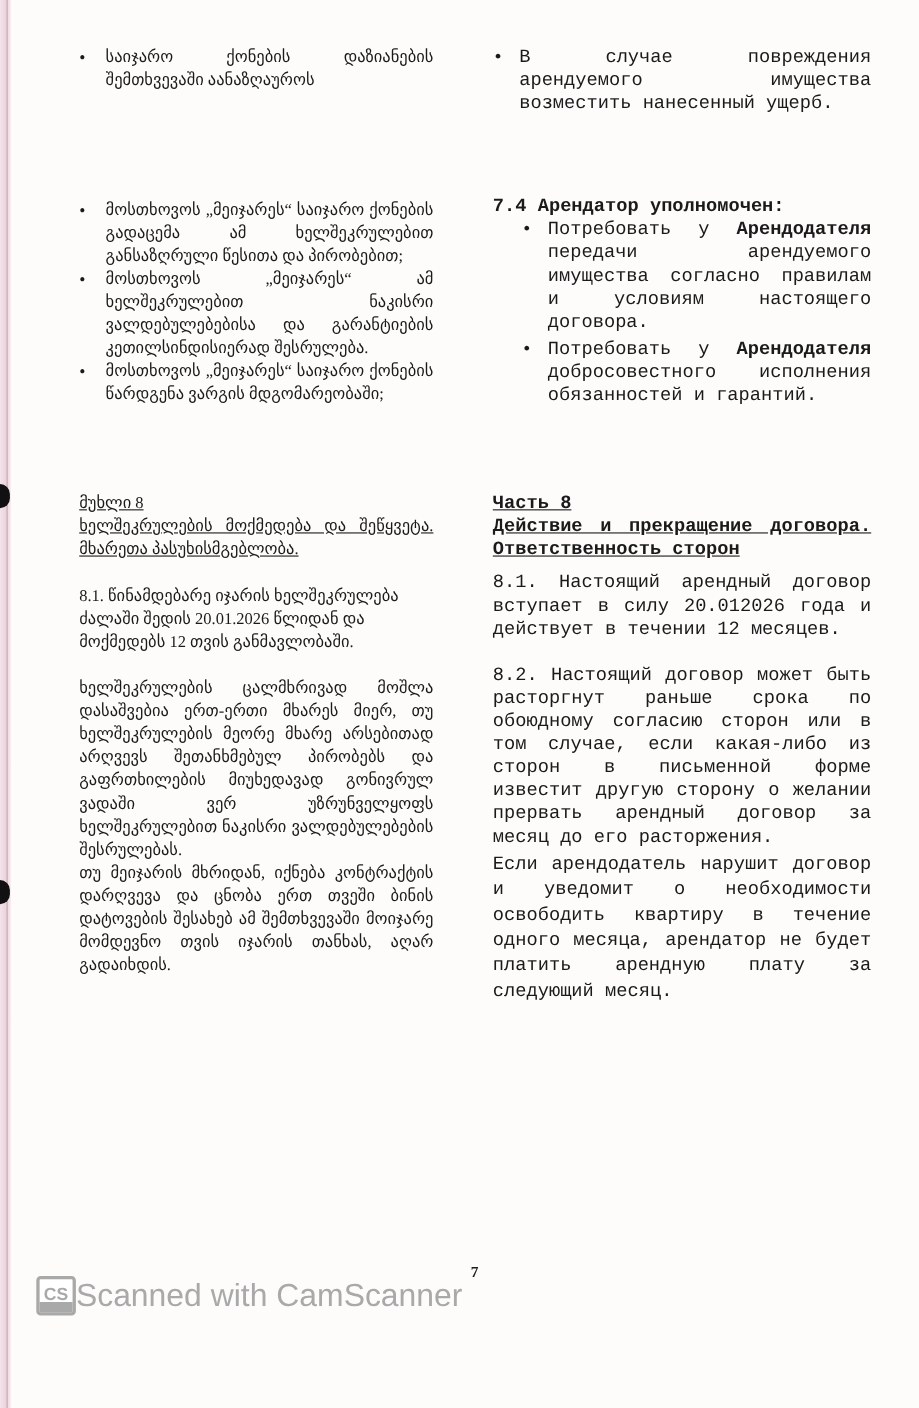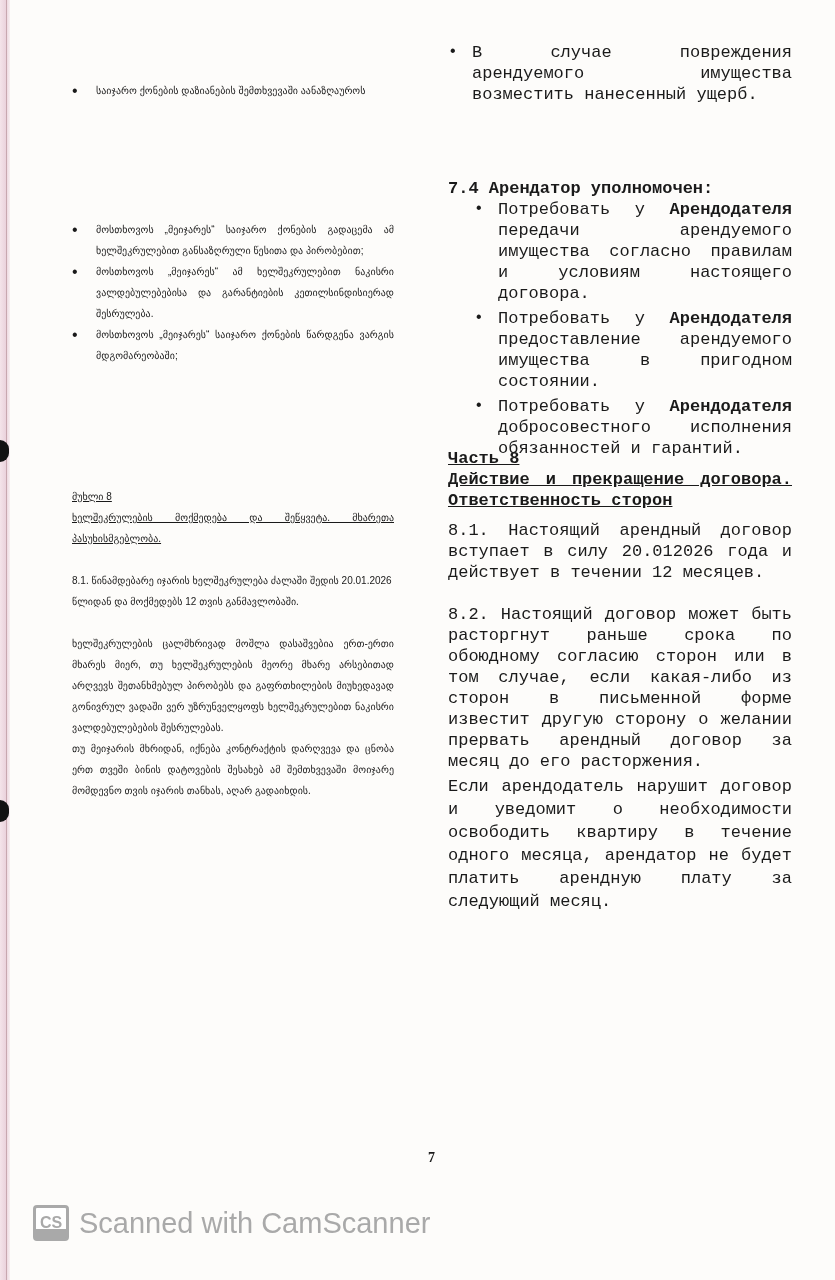--- a/index.html
+++ b/index.html
@@ -17,37 +17,37 @@
   .edge-line {
     position: absolute; left: 6px; top: 0; width: 1px; height: 1280px; background: #c8a8b0;
   }
   .hole {
     position: absolute; left: 0; width: 9px; height: 22px;
     background: #111; border-radius: 0 12px 12px 0;
   }
   .col { position: absolute; }
   .left { left: 72px; width: 322px; }
   .right { left: 448px; width: 344px; }
-  .geo { font-family: Liberation Sans, sans-serif; font-size: 10px; line-height: 21px; text-align: justify; margin-top: 38px; }
+  .geo { font-family: Liberation Serif, serif; font-size: 15px; line-height: 21px; text-align: justify; }
   .ru { font-family: Liberation Mono, monospace; font-size: 17px; line-height: 21px; text-align: justify; }
   .bold { font-weight: bold; }
   .u { text-decoration: underline; }
   ul { margin: 0; padding: 0 0 0 24px; list-style: none; }
   ul li { position: relative; margin: 0; }
   ul li::before {
     content: "\2022"; position: absolute; left: -24px; font-size: 16px;
   }
   .block { position: absolute; }
   .pagenum {
     position: absolute; left: 428px; top: 1150px;
     font-family: "Liberation Serif", serif; font-weight: bold; font-size: 14px;
   }
   .watermark {
-    position: absolute; left: 33px; top: 1205px;
-    display: flex; align-items: center; gap: 10px;
+    position: absolute; left: 33px; top: 1160px;
+    display: flex; align-items: center; 
     color: #a9a9a9;
   }
   .cs-badge {
     width: 36px; height: 36px; border: 3px solid #a9a9a9; border-radius: 4px;
     box-sizing: border-box; display: flex; align-items: center; justify-content: center;
     font-family: "Liberation Sans", sans-serif; font-weight: bold; font-size: 16px; color: #a9a9a9;
     background: linear-gradient(to bottom, #fff 0, #fff 70%, #a9a9a9 70%);
   }
   .wm-text { font-family: "Liberation Sans", sans-serif; font-size: 29px; text-align: center; }
   p { margin: 0; }
@@ -76,21 +76,20 @@
     <li>მოსთხოვოს „მეიჯარეს“ საიჯარო ქონების გადაცემა ამ ხელშეკრულებით განსაზღრული წესითა და პირობებით;</li>
     <li>მოსთხოვოს „მეიჯარეს“ ამ ხელშეკრულებით ნაკისრი ვალდებულებებისა და გარანტიების კეთილსინდისიერად შესრულება.</li>
     <li>მოსთხოვოს „მეიჯარეს“ საიჯარო ქონების წარდგენა ვარგის მდგომარეობაში;</li>
   </ul>
 </div>
 
 <div class="col right block ru" style="top:178px">
   <p class="bold" style="text-align:left">7.4 Арендатор уполномочен:</p>
   <ul style="padding-left:50px">
     <li style="margin-bottom:4px"><span>Потребовать у </span><b>Арендодателя</b><span> передачи арендуемого имущества согласно правилам и условиям настоящего договора.</span></li>
-    <li style="margin-bottom:4px"><span>Потребовать у </span><b>Арендодателя</b><span> предоставление арендуемого имущества в пригодном состоянии.</span></li>
     <li><span>Потребовать у </span><b>Арендодателя</b><span> добросовестного исполнения обязанностей и гарантий.</span></li>
   </ul>
 </div>
 
 <div class="col left block geo" style="top:448px">
   <p class="u" style="text-align:left">მუხლი 8</p>
   <p class="u">ხელშეკრულების მოქმედება და შეწყვეტა. მხარეთა პასუხისმგებლობა.</p>
   <p style="margin-top:21px; text-align:left">8.1. წინამდებარე იჯარის ხელშეკრულება ძალაში შედის 20.01.2026 წლიდან და მოქმედებს 12 თვის განმავლობაში.</p>
   <p style="margin-top:21px">ხელშეკრულების ცალმხრივად მოშლა დასაშვებია ერთ-ერთი მხარეს მიერ, თუ ხელშეკრულების მეორე მხარე არსებითად არღვევს შეთანხმებულ პირობებს და გაფრთხილების მიუხედავად გონივრულ ვადაში ვერ უზრუნველყოფს ხელშეკრულებით ნაკისრი ვალდებულებების შესრულებას.</p>
   <p>თუ მეიჯარის მხრიდან, იქნება კონტრაქტის დარღვევა და ცნობა ერთ თვეში ბინის დატოვების შესახებ ამ შემთხვევაში მოიჯარე მომდევნო თვის იჯარის თანხას, აღარ გადაიხდის.</p>

